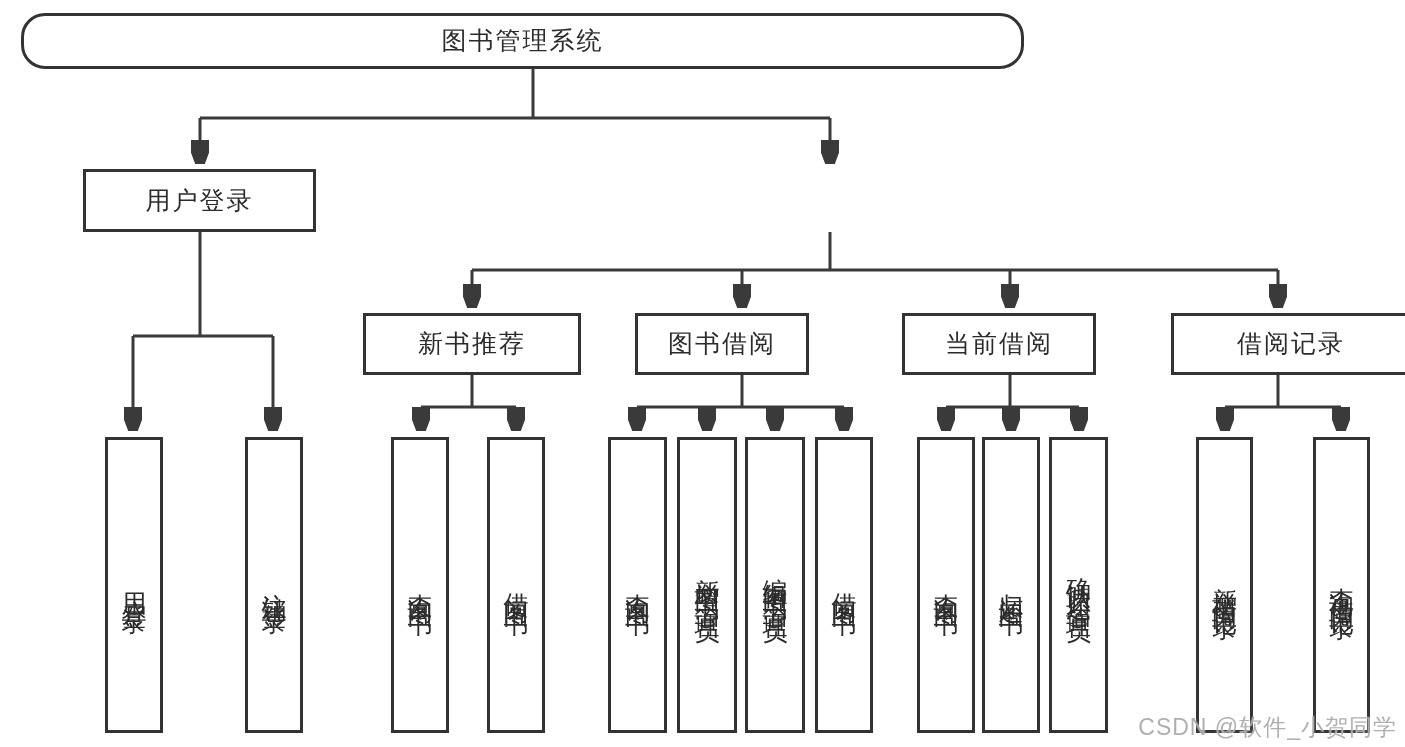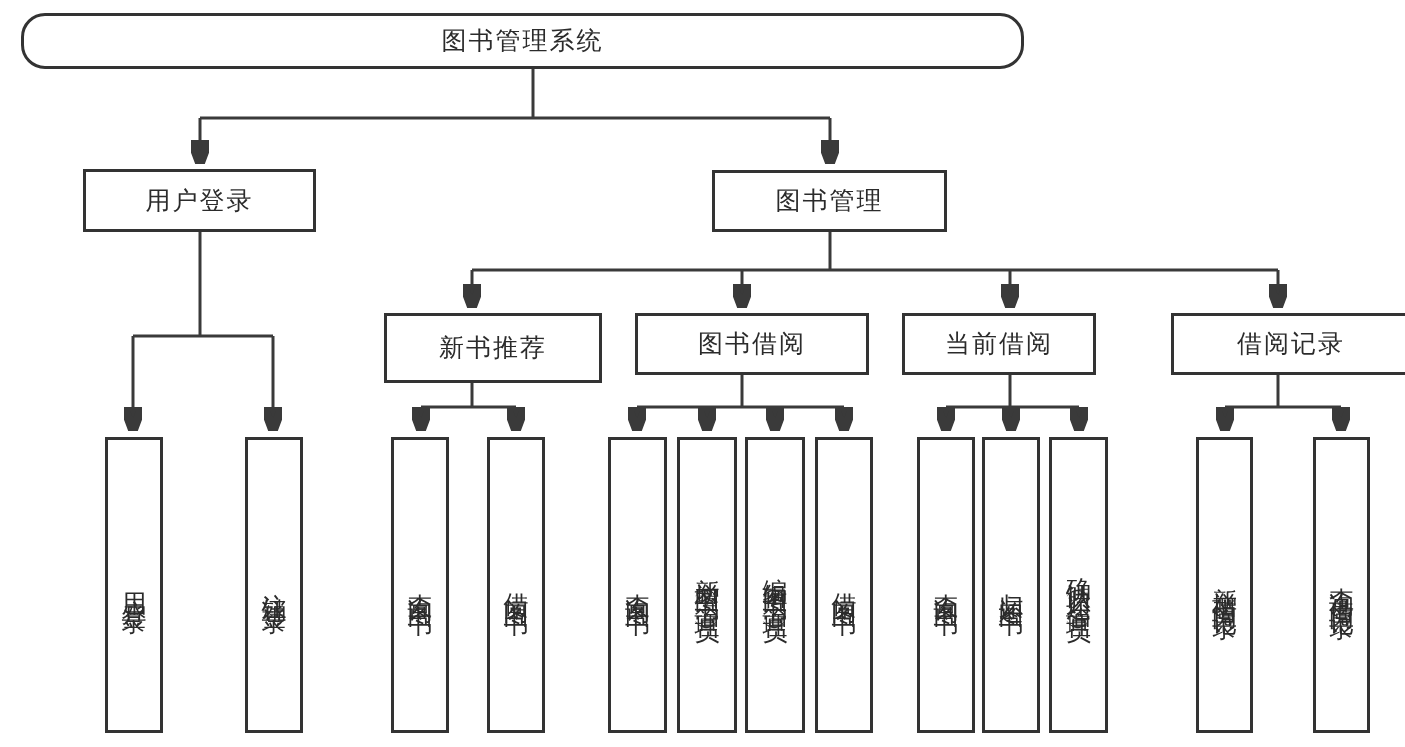--- a/index.html
+++ b/index.html
@@ -112,24 +112,23 @@
       <path d="M1278,375 V407"></path>
       <path d="M1225,407 H1341"></path>
       <path d="M1225,407 V431" marker-end="url(#arr)"></path>
       <path d="M1341,407 V431" marker-end="url(#arr)"></path>
     </g>
   </svg>
 
   <div class="box h" style="left:21px; top:13px; width:1003px; height:56px;border-radius:24px;">图书管理系统</div>
 
   <div class="box h" style="left:83px; top:169px; width:233px; height:63px;">用户登录</div>
-  <div class="box h" style="left:712px; top:170px; width:235px; height:62px;">图书管理</div>
 
-  <div class="box h" style="left:384px; top:313px; width:218px; height:70px;">新书推荐</div>
-  <div class="box h" style="left:635px; top:313px; width:234px; height:62px;">图书借阅</div>
+  <div class="box h" style="left:363px; top:313px; width:218px; height:62px;">新书推荐</div>
+  <div class="box h" style="left:635px; top:313px; width:174px; height:62px;">图书借阅</div>
   <div class="box h" style="left:902px; top:313px; width:194px; height:62px;">当前借阅</div>
   <div class="box h" style="left:1171px; top:313px; width:240px; height:62px;">借阅记录</div>
 
   <div class="box v" style="left:105px; top:437px; width:58px; height:296px;">用户登录</div>
   <div class="box v" style="left:245px; top:437px; width:58px; height:296px;">注销登录</div>
 
   <div class="box v" style="left:391px; top:437px; width:58px; height:296px;">查询图书</div>
   <div class="box v" style="left:487px; top:437px; width:58px; height:296px;">借阅图书</div>
 
   <div class="box v" style="left:608px; top:437px; width:59px; height:296px;">查询图书</div>
@@ -137,13 +136,14 @@
   <div class="box v" style="left:745px; top:437px; width:60px; height:296px;">编辑图书（管理员）</div>
   <div class="box v" style="left:815px; top:437px; width:58px; height:296px;">借阅图书</div>
 
   <div class="box v" style="left:917px; top:437px; width:58px; height:296px;">查询图书</div>
   <div class="box v" style="left:982px; top:437px; width:58px; height:296px;">归还图书</div>
   <div class="box v" style="left:1049px; top:437px; width:59px; height:296px;">确认归还（管理员）</div>
 
   <div class="box v" style="left:1196px; top:437px; width:57px; height:296px;">新增借阅记录</div>
   <div class="box v" style="left:1313px; top:437px; width:57px; height:296px;">查询借阅记录</div>
 
+  <div id="watermark">CSDN @软件_小贺同学</div>
 </div>
 
 </body></html>

